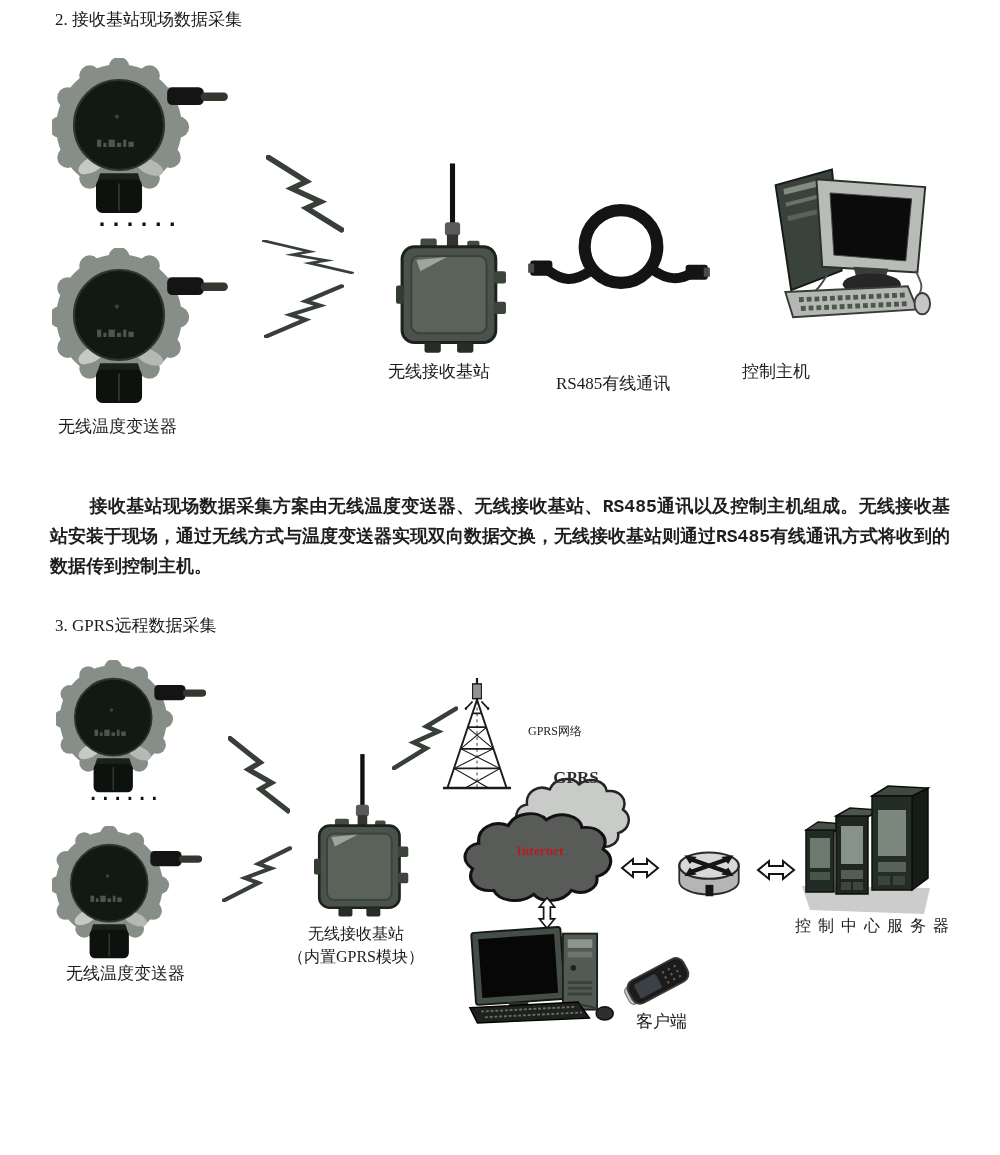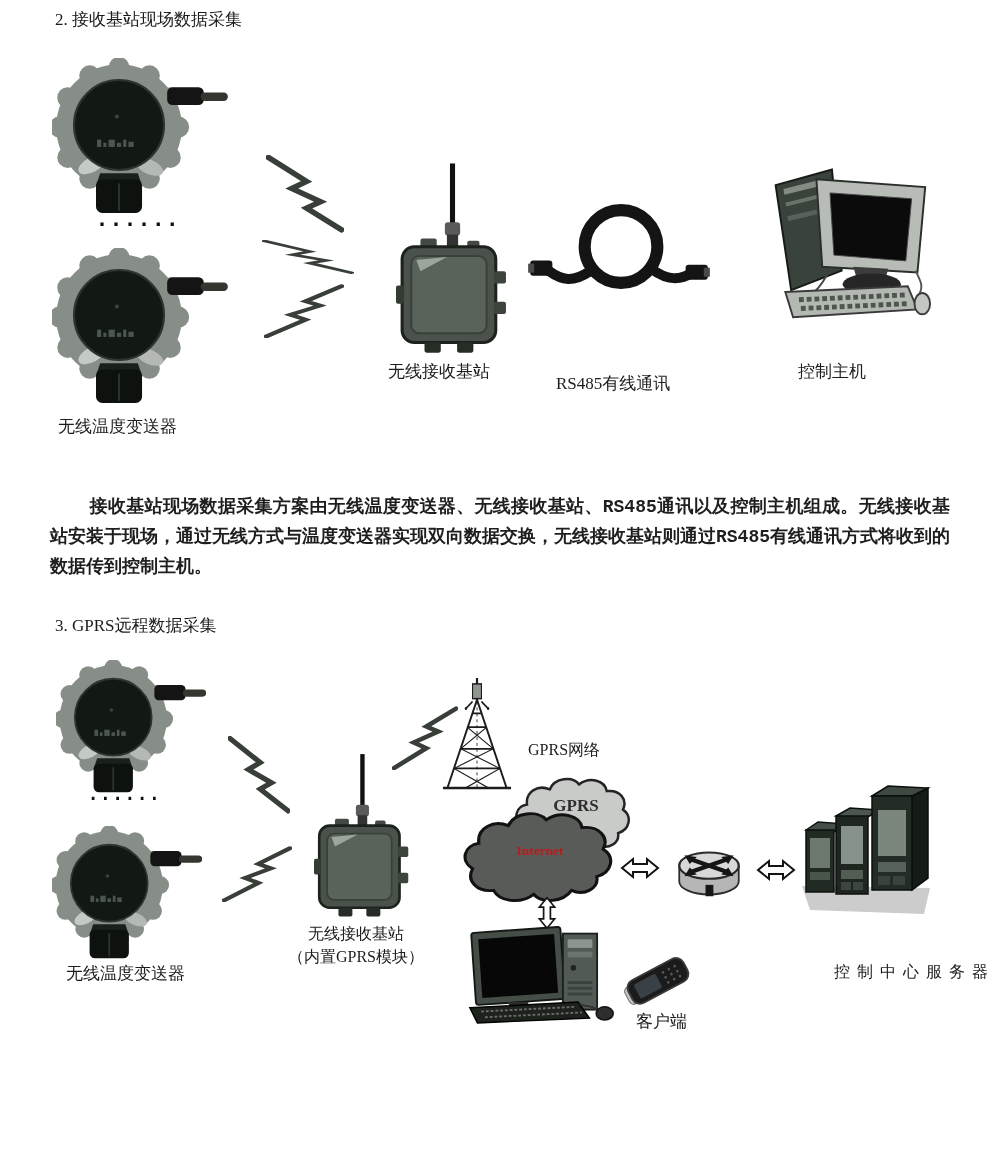--- a/index.html
+++ b/index.html
@@ -6,21 +6,21 @@
   #page{position:relative;width:1000px;height:1155px;background:#ffffff;
         font-family:"Liberation Serif","DejaVu Serif",serif;color:#1f1f1f;overflow:hidden;border-radius:10px;}
   .abs{position:absolute;}
   .heading{position:absolute;font-size:17px;color:#1b1b1b;white-space:nowrap;}
   .dlabel{position:absolute;font-size:17px;color:#1d1d1d;white-space:nowrap;}
   .dlabel2{position:absolute;font-size:16px;color:#1d1d1d;line-height:23px;text-align:center;}
   .dots{position:absolute;font-weight:700;font-size:20px;letter-spacing:2px;color:#101010;font-family:"DejaVu Sans Mono",monospace;}
   .para{position:absolute;font-family:Liberation Mono, monospace;font-weight:600;
         font-size:18px;line-height:30px;text-align:justify;text-indent:2.2em;color:#1e1e1e;}
   .cloud-label{position:absolute;font-weight:700;text-align:center;}
-  .spread{letter-spacing:7px;text-align:right;margin-top:46px;}
+  .spread{letter-spacing:7px;text-align:left;}
   .mirror{transform:scaleY(-1);}
 </style>
 </head>
 <body>
 
 <svg width="0" height="0" style="position:absolute" aria-hidden="true">
   <defs>
     <symbol id="sym-transmitter" viewBox="0 0 170 150">
 
       <g fill="#878d87">
@@ -142,21 +142,21 @@
     <polygon points="58,24 170,32 162,120 64,114" fill="#b7bdb6" stroke="#2b2f2b" stroke-width="2"></polygon>
     <polygon points="72,38 156,44 150,108 76,102" fill="#0b0b0b" stroke="#454545" stroke-width="1"></polygon>
     <polygon points="96,114 132,116 128,130 100,128" fill="#3c3c3c"></polygon>
     <ellipse cx="115" cy="132" rx="30" ry="11" fill="#262626"></ellipse>
     <path d="M160,118 C166,130 168,134 164,142" fill="none" stroke="#555" stroke-width="2"></path>
     <polygon points="26,140 152,134 162,158 34,166" fill="#b3b9b2" stroke="#3a3a3a" stroke-width="2"></polygon>
     <path d="M40,148 L150,143" stroke="#4e564e" stroke-width="5" stroke-dasharray="5,3"></path>
     <path d="M42,157 L152,152" stroke="#4e564e" stroke-width="5" stroke-dasharray="5,3"></path>
     <ellipse cx="167" cy="152" rx="8" ry="11" fill="#c3c7c2" stroke="#3d3d3d" stroke-width="2"></ellipse>
   </svg>
-  <div class="dlabel" style="left:798px;top:360px">控制主机</div>
+  <div class="dlabel" style="left:742px;top:360px">控制主机</div>
 
   <div class="para" style="left:50px;top:492px;width:900px">接收基站现场数据采集方案由无线温度变送器、无线接收基站、RS485通讯以及控制主机组成。无线接收基站安装于现场，通过无线方式与温度变送器实现双向数据交换，无线接收基站则通过RS485有线通讯方式将收到的数据传到控制主机。</div>
 
   <div class="heading" style="left:55px;top:614px">3. GPRS远程数据采集</div>
 
   <svg class="abs" style="left:56px;top:660px;width:152px;height:134px" viewBox="0 0 170 150">
       <use href="#sym-transmitter"></use>
     </svg>
   <div class="dots" style="left:88px;top:784px;font-size:17px">......</div>
   <svg class="abs" style="left:52px;top:826px;width:152px;height:134px" viewBox="0 0 170 150">
@@ -186,29 +186,29 @@
     <path d="M50,0 V24" stroke="#1c1c1c" stroke-width="3"></path>
     <rect x="44" y="6" width="12" height="15" fill="#8f968f" stroke="#1c1c1c" stroke-width="1.5"></rect>
     <path d="M44,24 L35,31 M56,24 L65,31" stroke="#1c1c1c" stroke-width="2"></path>
     <circle cx="35" cy="31" r="1.6" fill="#1c1c1c"></circle>
       <circle cx="65" cy="31" r="1.6" fill="#1c1c1c"></circle>
     <path d="M50,22 L10,112 M50,22 L90,112 M4,112 L96,112" stroke="#1c1c1c" stroke-width="2.5" fill="none"></path>
     <path d="M44,36 L56,36 M37,50 L63,50 M28,72 L72,72 M19,92 L81,92" stroke="#1c1c1c" stroke-width="1.8"></path>
     <path d="M37,50 L72,72 M63,50 L28,72 M28,72 L81,92 M72,72 L19,92 M19,92 L66,112 M81,92 L34,112" stroke="#1c1c1c" stroke-width="1.2"></path>
     <path d="M50,24 V112" stroke="#1c1c1c" stroke-width="1" stroke-dasharray="3,3"></path>
   </svg>
-  <div class="dlabel" style="left:528px;top:740px;font-size:16px">GPRS网络</div>
+  <div class="dlabel" style="left:528px;top:723px;font-size:12px">GPRS网络</div>
 
   <svg class="abs" style="left:514px;top:776px;width:122px;height:84px;fill:#c9cbc9;stroke:#242424;stroke-width:3" viewBox="0 0 150 100" preserveAspectRatio="none">
       <use href="#sym-cloud"></use>
     </svg>
   <svg class="abs" style="left:462px;top:810px;width:158px;height:98px;fill:#585b58;stroke:#121212;stroke-width:3" viewBox="0 0 150 100" preserveAspectRatio="none">
       <use href="#sym-cloud"></use>
     </svg>
-  <div class="cloud-label" style="left:544px;top:796px;width:64px;font-size:17px;color:#2e2e2e">GPRS</div>
+  <div class="cloud-label" style="left:544px;top:768px;width:64px;font-size:17px;color:#2e2e2e">GPRS</div>
   <div class="cloud-label" style="left:504px;top:843px;width:72px;font-size:13.5px;color:#b91c1c">Internet</div>
 
   <svg class="abs" style="left:620px;top:854px;width:40px;height:28px" viewBox="0 0 40 26">
       <use href="#sym-harrow"></use>
     </svg>
 
   <svg class="abs" style="left:674px;top:838px;width:70px;height:64px" viewBox="0 0 80 70">
     <path d="M6,30 L6,48 A34,15 0 0 0 74,48 L74,30 Z" fill="#b5b5b5" stroke="#2a2a2a" stroke-width="2"></path>
     <ellipse cx="40" cy="30" rx="34" ry="15" fill="#d8d8d8" stroke="#2a2a2a" stroke-width="2.5"></ellipse>
     <path d="M20,37 L60,23 M20,23 L60,37" stroke="#151515" stroke-width="5"></path>

